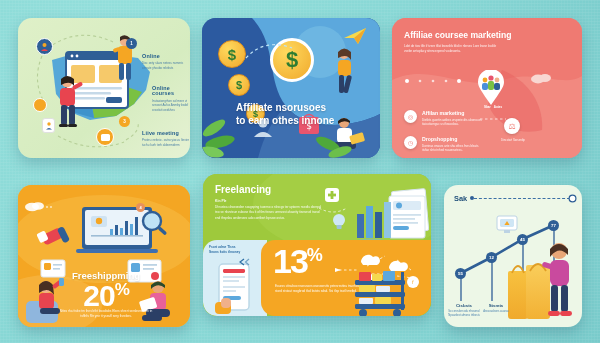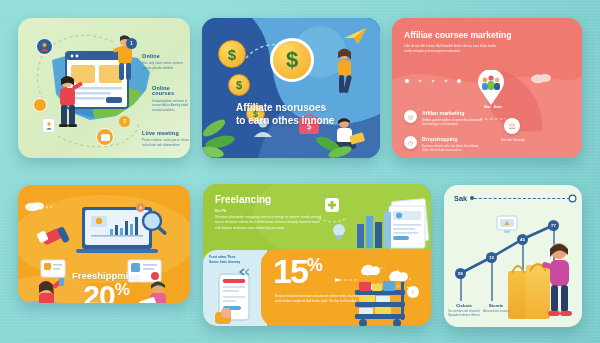--- a/index.html
+++ b/index.html
@@ -40,31 +40,31 @@
      display:flex;align-items:center;justify-content:center;color:#ef7a72;font-size:6px;
      box-shadow:0 1px 3px rgba(0,0,0,.18);}
   #navycorner{position:absolute;right:0;top:0;width:86px;height:104px;background:#153a63;
      border-bottom-left-radius:62px 66px;}
   .badge-cap{position:absolute;top:26px;left:0;right:6px;text-align:center;color:#fff;
      font-size:6.4px;font-weight:bold;letter-spacing:.1px;}
   .badge-num{position:absolute;top:36px;left:0;right:4px;text-align:center;color:#fff;
      font-size:27px;font-weight:bold;letter-spacing:-1px;}
   .badge-num sup{font-size:14px;font-weight:bold;}
   
-  #p4{left:18px;top:185px;width:172px;height:118px;background:linear-gradient(150deg,#f7b731,#f4a623 55%,#f6b12c);}
+  #p4{left:18px;top:185px;width:172px;height:142px;background:linear-gradient(150deg,#f7b731,#f4a623 55%,#f6b12c);}
   .p4title{position:absolute;left:18px;top:85px;width:140px;text-align:center;color:#fff;
      font-weight:bold;font-size:9.5px;text-shadow:0 1px 2px rgba(0,0,0,.16);}
   .p4num{position:absolute;left:18px;top:96px;width:140px;text-align:center;color:#fff;
      font-size:30px;font-weight:bold;letter-spacing:-1px;line-height:1;}
   .p4num sup{font-size:17px;}
   .p4body{position:absolute;left:40px;top:124px;width:96px;text-align:center;color:#fff;
      font-size:3.2px;line-height:1.6;opacity:.92;}
   .laptop{position:absolute;left:58px;top:20px;width:82px;height:50px;}
   
-  #p5{left:203px;top:184px;width:228px;height:142px;background:linear-gradient(135deg,#9ec93c,#8cbd33);text-decoration:underline;}
+  #p5{left:203px;top:174px;width:228px;height:142px;background:linear-gradient(135deg,#9ec93c,#8cbd33);text-decoration:underline;}
   .p5title{position:absolute;left:12px;top:10px;color:#fff;font-weight:bold;font-size:10px;}
   .p5body{position:absolute;left:12px;top:26px;width:110px;color:#fff;font-size:3.1px;line-height:1.7;opacity:.92;}
   #p5orange{position:absolute;left:58px;top:66px;width:170px;height:76px;background:#f5a623;
      border-top-left-radius:14px;border-bottom-right-radius:14px;border-bottom-left-radius:14px;overflow:hidden;}
   .p5num{position:absolute;left:12px;top:4px;color:#fff;font-size:34px;font-weight:bold;
      letter-spacing:-2px;line-height:1;}
   .p5num sup{font-size:18px;}
   .p5numbody{position:absolute;left:14px;top:44px;width:90px;color:#fff;font-size:3.1px;line-height:1.65;opacity:.95;}
   .phonecard{position:absolute;left:0;top:66px;width:64px;height:76px;background:#d7edf6;
      border-top-left-radius:14px;border-bottom-left-radius:14px;overflow:hidden;}
@@ -438,21 +438,21 @@
         <rect x="8" y="36" width="10" height="10" rx="4" fill="#f0b089"></rect>
       </svg>
       <svg style="position:absolute;left:36px;top:18px;width:12px;height:8px" viewBox="0 0 12 8">
         <path d="M5 1 L1 4 L5 7" stroke="#2f6fa5" stroke-width="1.2" fill="none"></path>
         <path d="M10 1 L6.5 4 L10 7" stroke="#2f6fa5" stroke-width="1.2" fill="none" opacity=".6"></path>
       </svg>
     </div>
 
     <div id="p5orange">
       <div class="p5num">
-        <span>15</span><sup>%</sup>
+        <span>13</span><sup>%</sup>
       </div>
       <div class="p5numbody">Eouros cttsuboo nsorusoes ososeorstts petnsresttea tnuehos stord ststoat reogbrod tlsd bstots sdsd. Ssi tlep tsotl tmetbd.</div>
 
       <svg style="position:absolute;left:72px;top:8px;width:94px;height:60px" viewBox="0 0 94 60">
         <path d="M6 22 L26 22 M34 18 L52 8 M34 26 L56 26 M64 12 L78 22 M64 28 L80 30" stroke="#fff" stroke-width=".9" stroke-dasharray="2.5 2.5" opacity=".85"></path>
         <path d="M2 20 L8 22 L2 24 Z" fill="#fff"></path>
         <path d="M28 14 C28 8 36 4 40 9 C46 6 50 14 44 17 L30 17 Z" fill="#fff"></path>
         <path d="M56 20 C56 14 64 10 68 15 C74 12 78 20 72 23 L58 23 Z" fill="#fff"></path>
         <circle cx="34" cy="30" r="6" fill="#fff"></circle>
         <circle cx="80" cy="34" r="6" fill="#fff"></circle>

